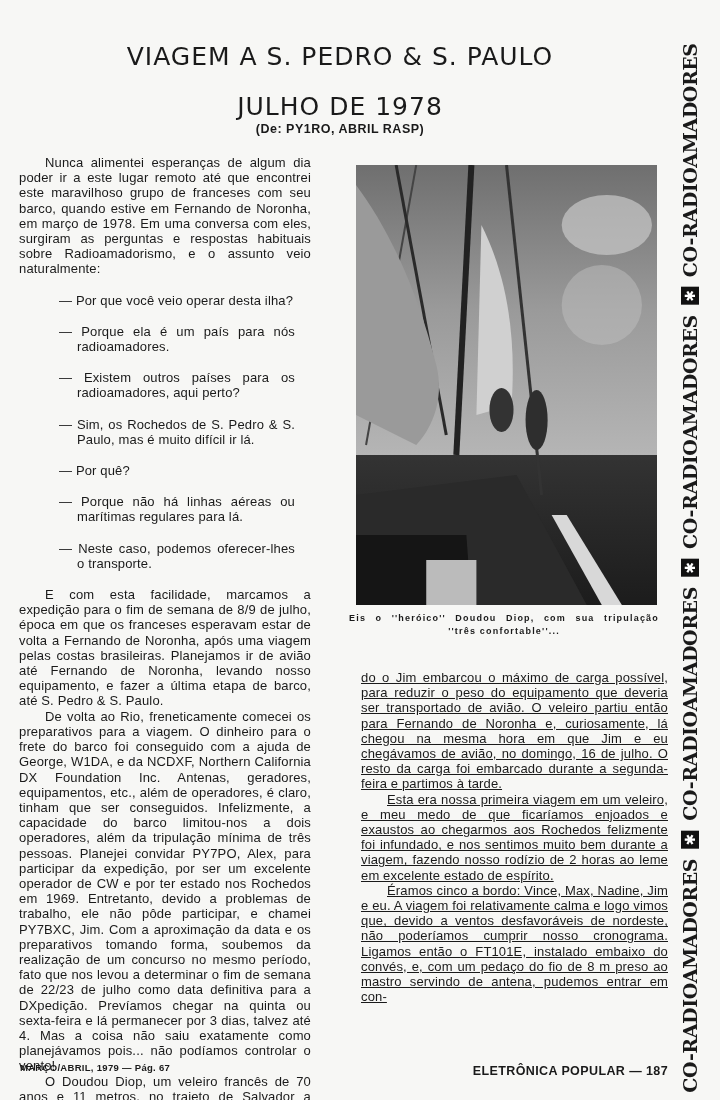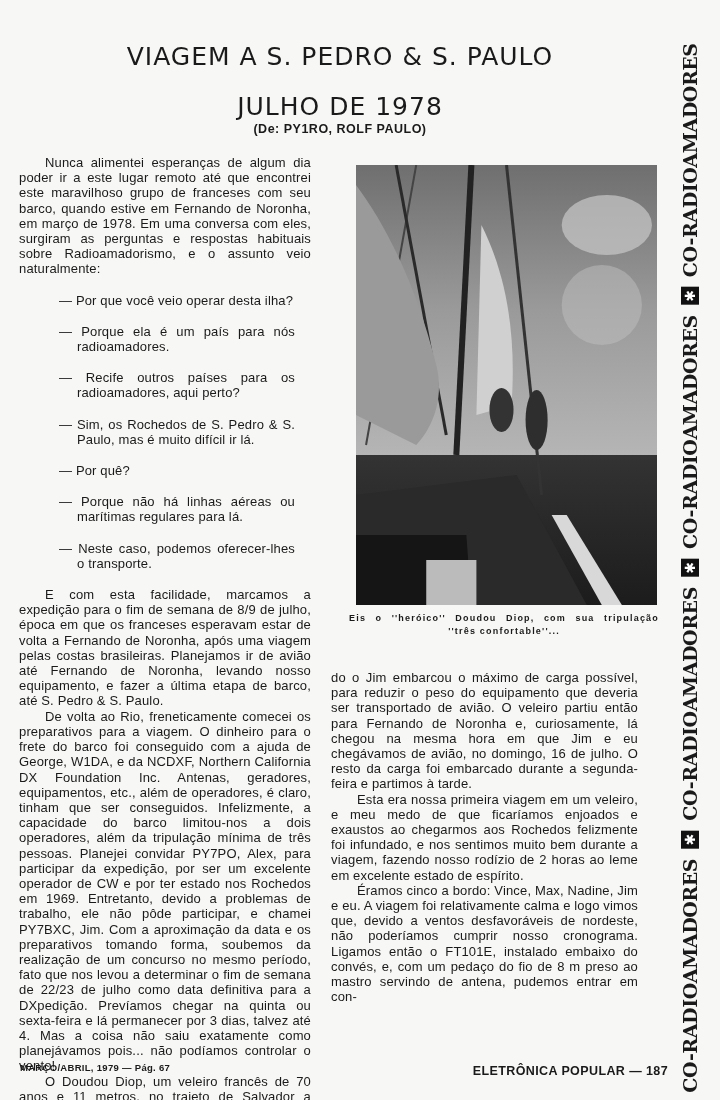--- a/index.html
+++ b/index.html
@@ -24,21 +24,21 @@
     text-align: center; font-weight: bold; font-size: 12.5px;
     letter-spacing: 0.5px;
   }
   .col {
     position: absolute; font-size: 13px; line-height: 15.2px;
     text-align: justify; letter-spacing: 0.15px;
   }
   .col p { margin: 0; text-indent: 26px; }
   .col .dialog { margin: 16px; padding-left: 42px; text-indent: -18px; }
   .left-col { left: 19px; top: 155px; width: 292px; }
-  .right-col { left: 331px; top: 670px; width: 307px; }
+  .right-col { left: 361px; top: 670px; width: 307px; text-decoration: underline; }
   .photo {
     position: absolute; left: 356px; top: 165px; width: 301px; height: 440px;
     background: #555;
     overflow: hidden;
   }
   .photo svg { width: 100%; height: 100%; display: block; }
   .caption {
     position: absolute; left: 349px; top: 612px; width: 310px;
     font-size: 9px; font-weight: bold; text-align: center; letter-spacing: 1.2px;
     line-height: 13px;
@@ -68,27 +68,27 @@
     font-size: 14px; line-height: 18px; text-align: center; font-family: "DejaVu Sans", sans-serif;
   }
 </style>
 </head>
 <body>
 
 <div class="page-title">
   <span class="line1">VIAGEM A S. PEDRO &amp; S. PAULO</span>
   <span class="line2">JULHO DE 1978</span>
 </div>
-<div class="byline">(De: PY1RO, ROLF PAULO)</div>
+<div class="byline">(De: PY1RO, ABRIL RASP)</div>
 
 <div class="col left-col">
   <p>Nunca alimentei esperanças de algum dia poder ir a este lugar remoto até que encontrei este maravilhoso grupo de franceses com seu barco, quando estive em Fernando de Noronha, em março de 1978. Em uma conversa com eles, surgiram as perguntas e respostas habituais sobre Radioamadorismo, e o assunto veio naturalmente:</p>
   <div class="dialog">— Por que você veio operar desta ilha?</div>
   <div class="dialog">— Porque ela é um país para nós radioamadores.</div>
-  <div class="dialog">— Recife outros países para os radioamadores, aqui perto?</div>
+  <div class="dialog">— Existem outros países para os radioamadores, aqui perto?</div>
   <div class="dialog">— Sim, os Rochedos de S. Pedro &amp; S. Paulo, mas é muito difícil ir lá.</div>
   <div class="dialog">— Por quê?</div>
   <div class="dialog">— Porque não há linhas aéreas ou marítimas regulares para lá.</div>
   <div class="dialog">— Neste caso, podemos oferecer-lhes o transporte.</div>
   <p>E com esta facilidade, marcamos a expedição para o fim de semana de 8/9 de julho, época em que os franceses esperavam estar de volta a Fernando de Noronha, após uma viagem pelas costas brasileiras. Planejamos ir de avião até Fernando de Noronha, levando nosso equipamento, e fazer a última etapa de barco, até S. Pedro &amp; S. Paulo.</p>
   <p>De volta ao Rio, freneticamente comecei os preparativos para a viagem. O dinheiro para o frete do barco foi conseguido com a ajuda de George, W1DA, e da NCDXF, Northern California DX Foundation Inc. Antenas, geradores, equipamentos, etc., além de operadores, é claro, tinham que ser conseguidos. Infelizmente, a capacidade do barco limitou-nos a dois operadores, além da tripulação mínima de três pessoas. Planejei convidar PY7PO, Alex, para participar da expedição, por ser um excelente operador de CW e por ter estado nos Rochedos em 1969. Entretanto, devido a problemas de trabalho, ele não pôde participar, e chamei PY7BXC, Jim. Com a aproximação da data e os preparativos tomando forma, soubemos da realização de um concurso no mesmo período, fato que nos levou a determinar o fim de semana de 22/23 de julho como data definitiva para a DXpedição. Prevíamos chegar na quinta ou sexta-feira e lá permanecer por 3 dias, talvez até 4. Mas a coisa não saiu exatamente como planejávamos pois... não podíamos controlar o vento!</p>
   <p>O Doudou Diop, um veleiro francês de 70 anos e 11 metros, no trajeto de Salvador a Fernando de Noronha, parou em Recife, quan-</p>
 </div>
 
 <div class="photo">

